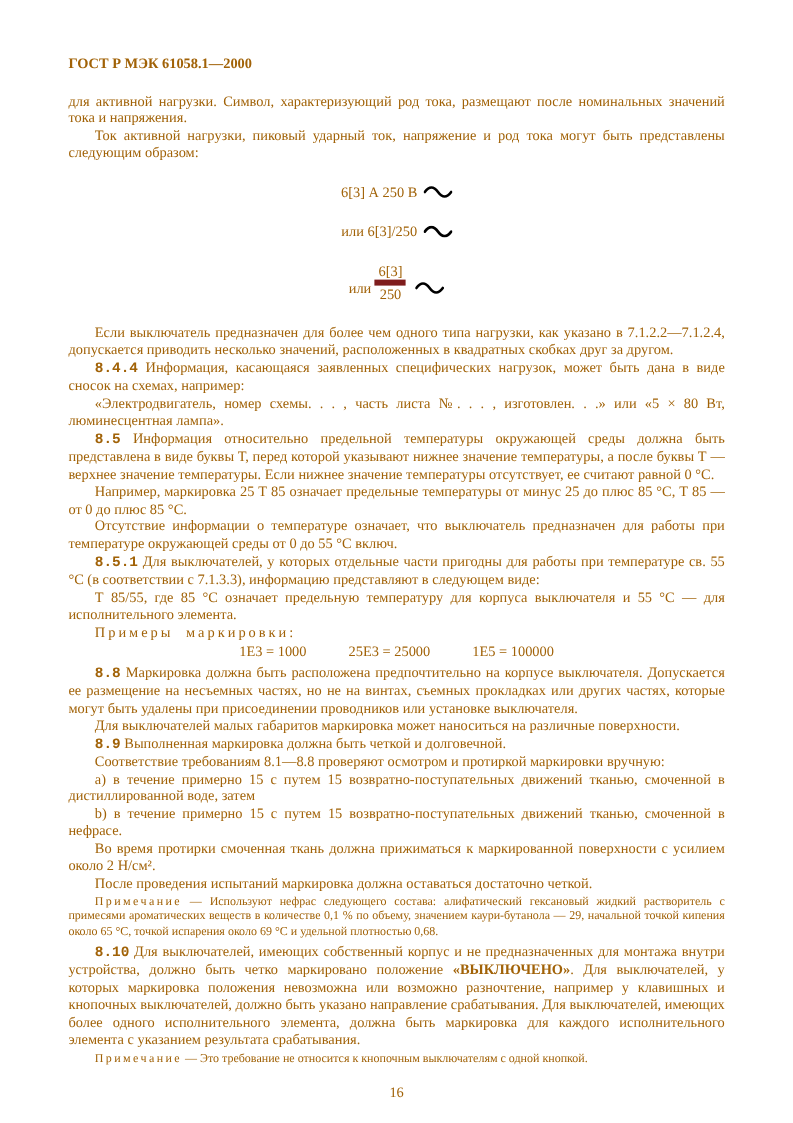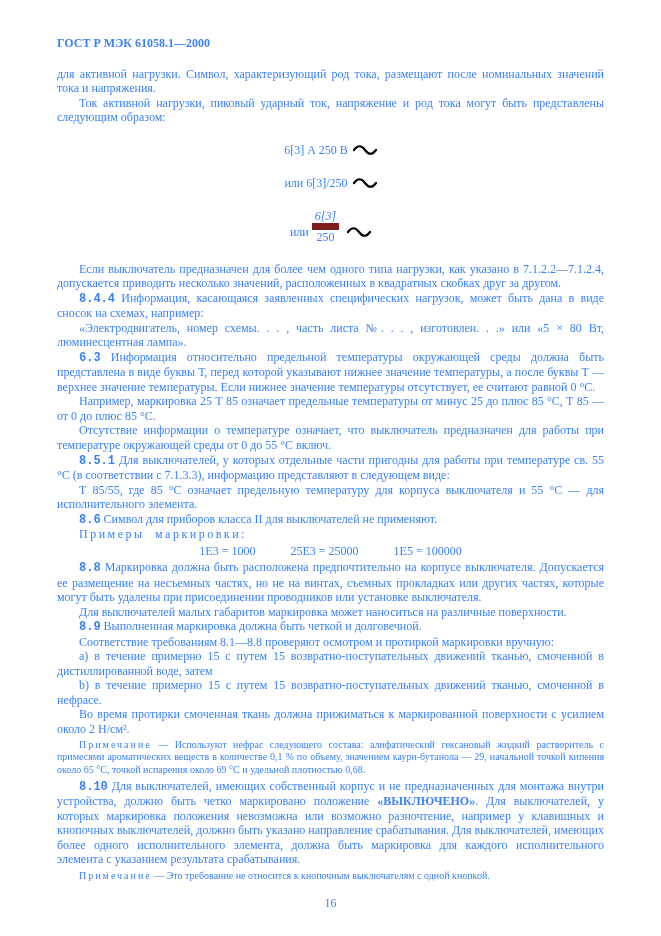--- a/index.html
+++ b/index.html
@@ -1,39 +1,39 @@
 <!DOCTYPE html>
 <html><head>
 <meta charset="utf-8">
 <style>
   html,body { margin:0; padding:0; background:#ffffff; }
   .page {
     position:relative;
     width:661px; height:936px;
     box-sizing:border-box;
-    padding:36px 57px 0 57px;
+    padding:46px 57px 0 57px;
     background:#ffffff;
-    color:#3b82f6;
+    color:#a16207;
     font-family:"Liberation Serif", serif;
     font-size:12px;
     line-height:1.21;
   }
   .doc-header { font-weight:bold; font-size:12px; margin-bottom:16px; }
   p { margin:0; text-align:justify; text-indent:22px; }
   p.noindent { text-indent:0; }
   .num { font-weight:bold;font-family:Liberation Mono, monospace; }
   .bold { font-weight:bold; }
   .formula { text-align:center; text-indent:0; margin:18px 0; }
   .formula-block { margin:4px 0 4px 0; }
   .wave { display:inline-block; vertical-align:-1px; margin-left:5px; }
   .frac {
     display:inline-block; vertical-align:-0.45em;
     text-align:center; line-height:1.05; margin:0 3px;
   }
-  .fr-top { display:block; border-bottom:7px solid #7f1d1d; padding:0 3px 1px;font-style:italic; }
+  .fr-top { display:block; border-bottom:5px solid #7f1d1d; padding:0 3px 1px; }
   .fr-bot { display:block; padding-top:1px; }
   .spaced { letter-spacing:2.5px; word-spacing:5px; }
   .examples { text-align:center; text-indent:0; margin:2px 0; }
   .examples .ex-item { margin:17px 16px; }
   .note { font-size:10px; line-height:1.22; text-align:justify; text-indent:22px; margin-top:3px; }
   .note .spaced { letter-spacing:2px; }
   .gap-top { margin-top:3px; }
   .page-number { text-indent:0; margin-top:14px; text-align:center; }
 </style>
 </head>
@@ -64,31 +64,30 @@
           </svg></span>
     </div>
   </div>
 
   <p>Если выключатель предназначен для более чем одного типа нагрузки, как указано в 7.1.2.2—7.1.2.4, допускается приводить несколько значений, расположенных в квадратных скобках друг за другом.</p>
 
   <p><span class="num">8.4.4</span> <span>Информация, касающаяся заявленных специфических нагрузок, может быть дана в виде сносок на схемах, например:</span></p>
 
   <p>«Электродвигатель, номер схемы. . . , часть листа №. . . , изготовлен. . .» или «5 × 80 Вт, люминесцентная лампа».</p>
 
-  <p><span class="num">6.3</span> <span>Информация относительно предельной температуры окружающей среды должна быть представлена в виде буквы Т, перед которой указывают нижнее значение температуры, а после буквы Т — верхнее значение температуры. Если нижнее значение температуры отсутствует, ее считают равной 0 °С.</span></p>
+  <p><span class="num">8.5</span> <span>Информация относительно предельной температуры окружающей среды должна быть представлена в виде буквы Т, перед которой указывают нижнее значение температуры, а после буквы Т — верхнее значение температуры. Если нижнее значение температуры отсутствует, ее считают равной 0 °С.</span></p>
 
   <p>Например, маркировка 25 Т 85 означает предельные температуры от минус 25 до плюс 85 °С, Т 85 — от 0 до плюс 85 °С.</p>
 
   <p>Отсутствие информации о температуре означает, что выключатель предназначен для работы при температуре окружающей среды от 0 до 55 °С включ.</p>
 
   <p><span class="num">8.5.1</span> <span>Для выключателей, у которых отдельные части пригодны для работы при температуре св. 55 °С (в соответствии с 7.1.3.3), информацию представляют в следующем виде:</span></p>
 
   <p>Т 85/55, где 85 °С означает предельную температуру для корпуса выключателя и 55 °С — для исполнительного элемента.</p>
 
-  <p><span class="num">8.6</span> <span>Символ для приборов класса II для выключателей не применяют.</span></p>
 
 
   <p><span class="spaced">Примеры маркировки:</span></p>
 
   <div class="examples">
     <span class="ex-item">1Е3 = 1000</span>
     <span class="ex-item">25Е3 = 25000</span>
     <span class="ex-item">1Е5 = 100000</span>
   </div>
 
@@ -99,20 +98,21 @@
   <p><span class="num">8.9</span> <span>Выполненная маркировка должна быть четкой и долговечной.</span></p>
 
   <p>Соответствие требованиям 8.1—8.8 проверяют осмотром и протиркой маркировки вручную:</p>
 
   <p>а) в течение примерно 15 с путем 15 возвратно-поступательных движений тканью, смоченной в дистиллированной воде, затем</p>
 
   <p>b) в течение примерно 15 с путем 15 возвратно-поступательных движений тканью, смоченной в нефрасе.</p>
 
   <p>Во время протирки смоченная ткань должна прижиматься к маркированной поверхности с усилием около 2 Н/см².</p>
 
+  <p>После проведения испытаний маркировка должна оставаться достаточно четкой.</p>
 
   <p class="note"><span class="spaced">Примечание</span> <span>— Используют нефрас следующего состава: алифатический гексановый жидкий растворитель с примесями ароматических веществ в количестве 0,1 % по объему, значением каури-бутанола — 29, начальной точкой кипения около 65 °С, точкой испарения около 69 °С и удельной плотностью 0,68.</span></p>
 
   <p class="gap-top"><span class="num">8.10</span> <span>Для выключателей, имеющих собственный корпус и не предназначенных для монтажа внутри устройства, должно быть четко маркировано положение</span> <span class="bold">«ВЫКЛЮЧЕНО»</span><span>. Для выключателей, у которых маркировка положения невозможна или возможно разночтение, например у клавишных и кнопочных выключателей, должно быть указано направление срабатывания. Для выключателей, имеющих более одного исполнительного элемента, должна быть маркировка для каждого исполнительного элемента с указанием результата срабатывания.</span></p>
 
   <p class="note"><span class="spaced">Примечание</span> <span>— Это требование не относится к кнопочным выключателям с одной кнопкой.</span></p>
 
   <p class="page-number">16</p>
 
 </div>

